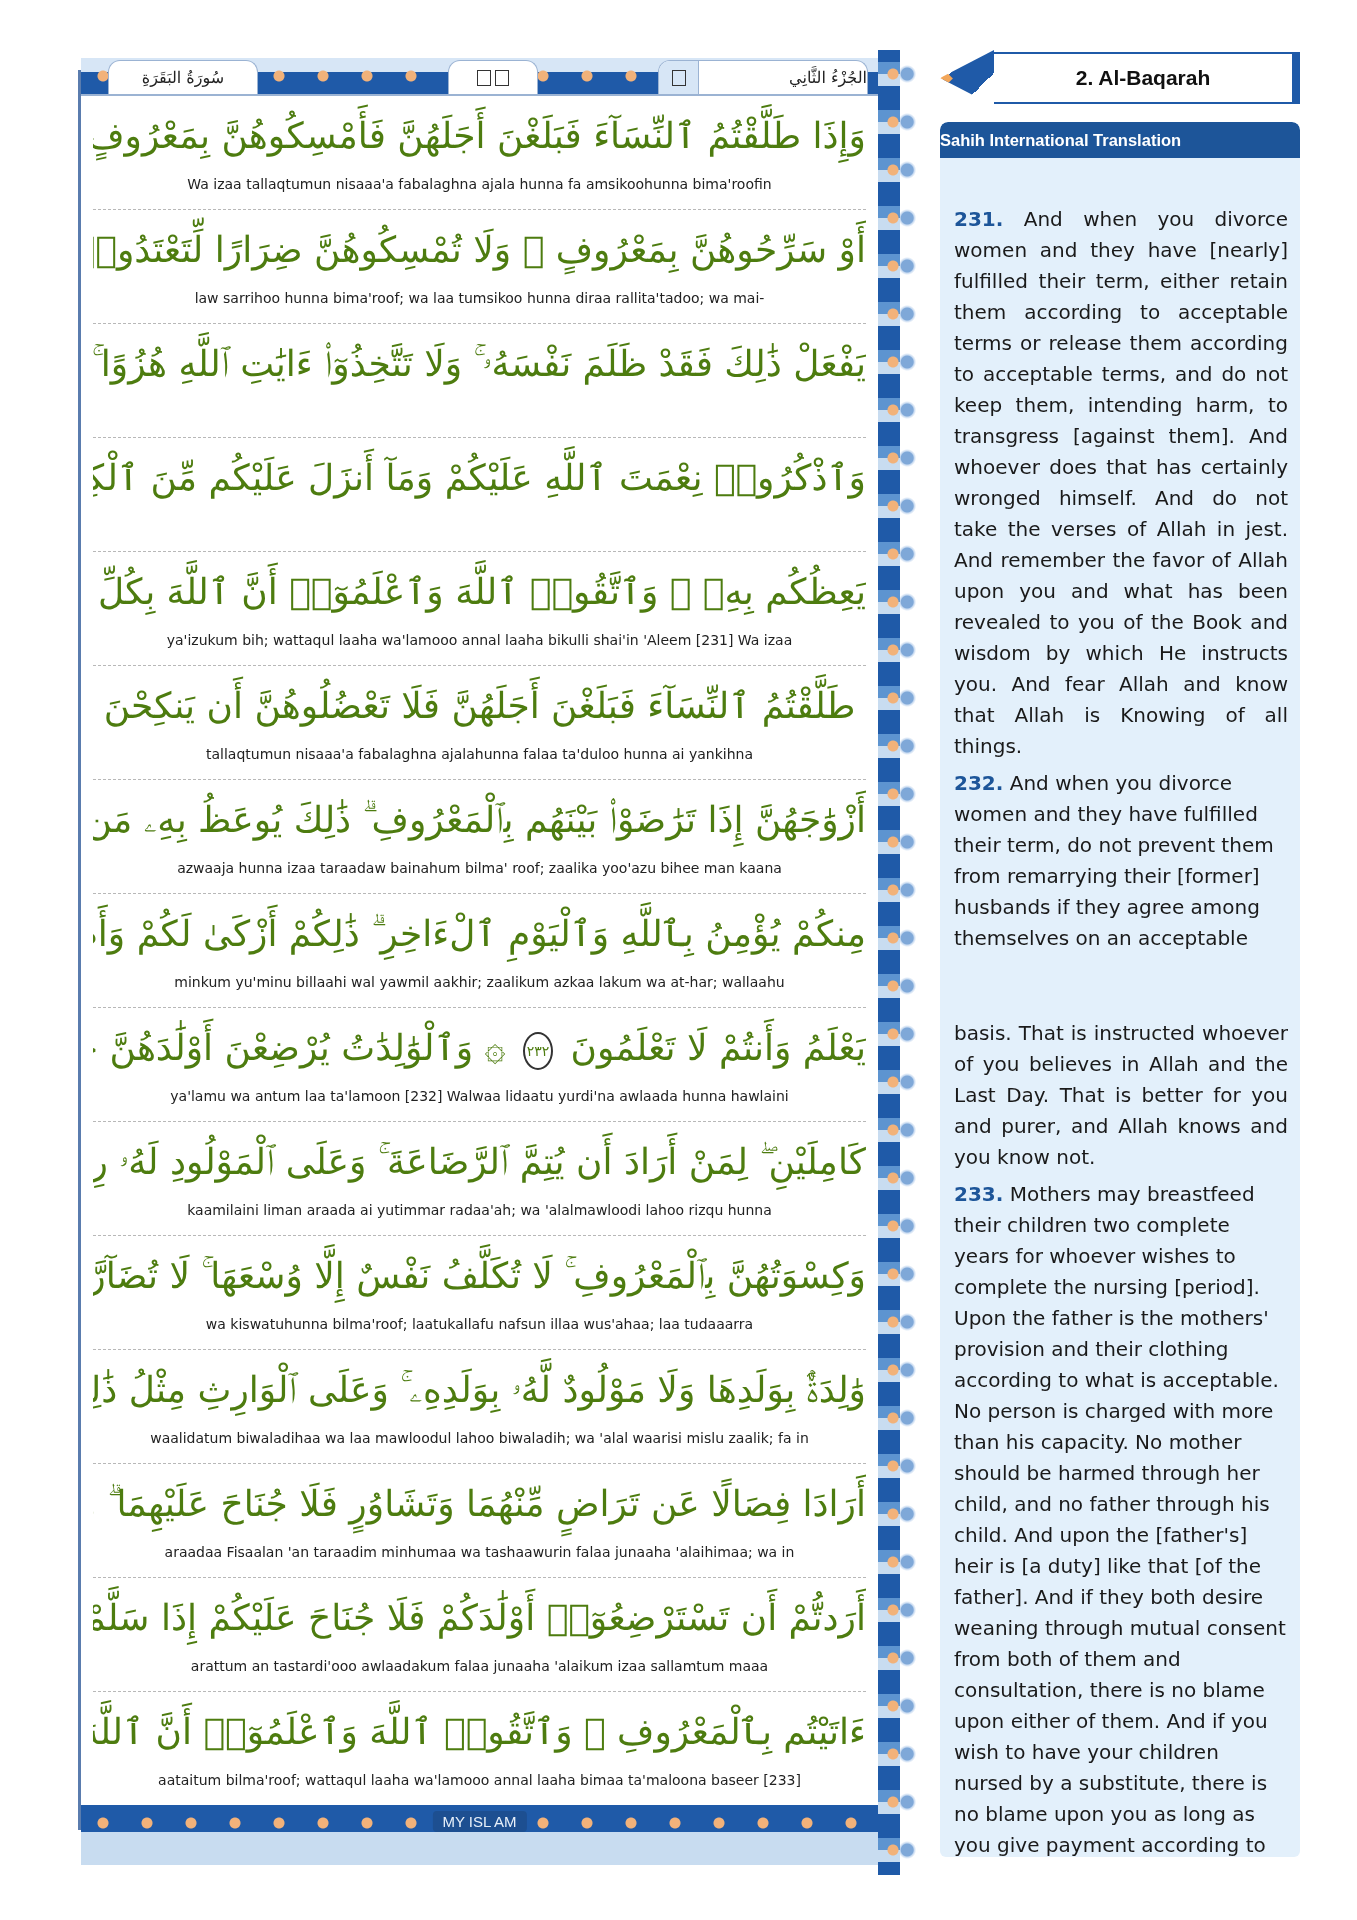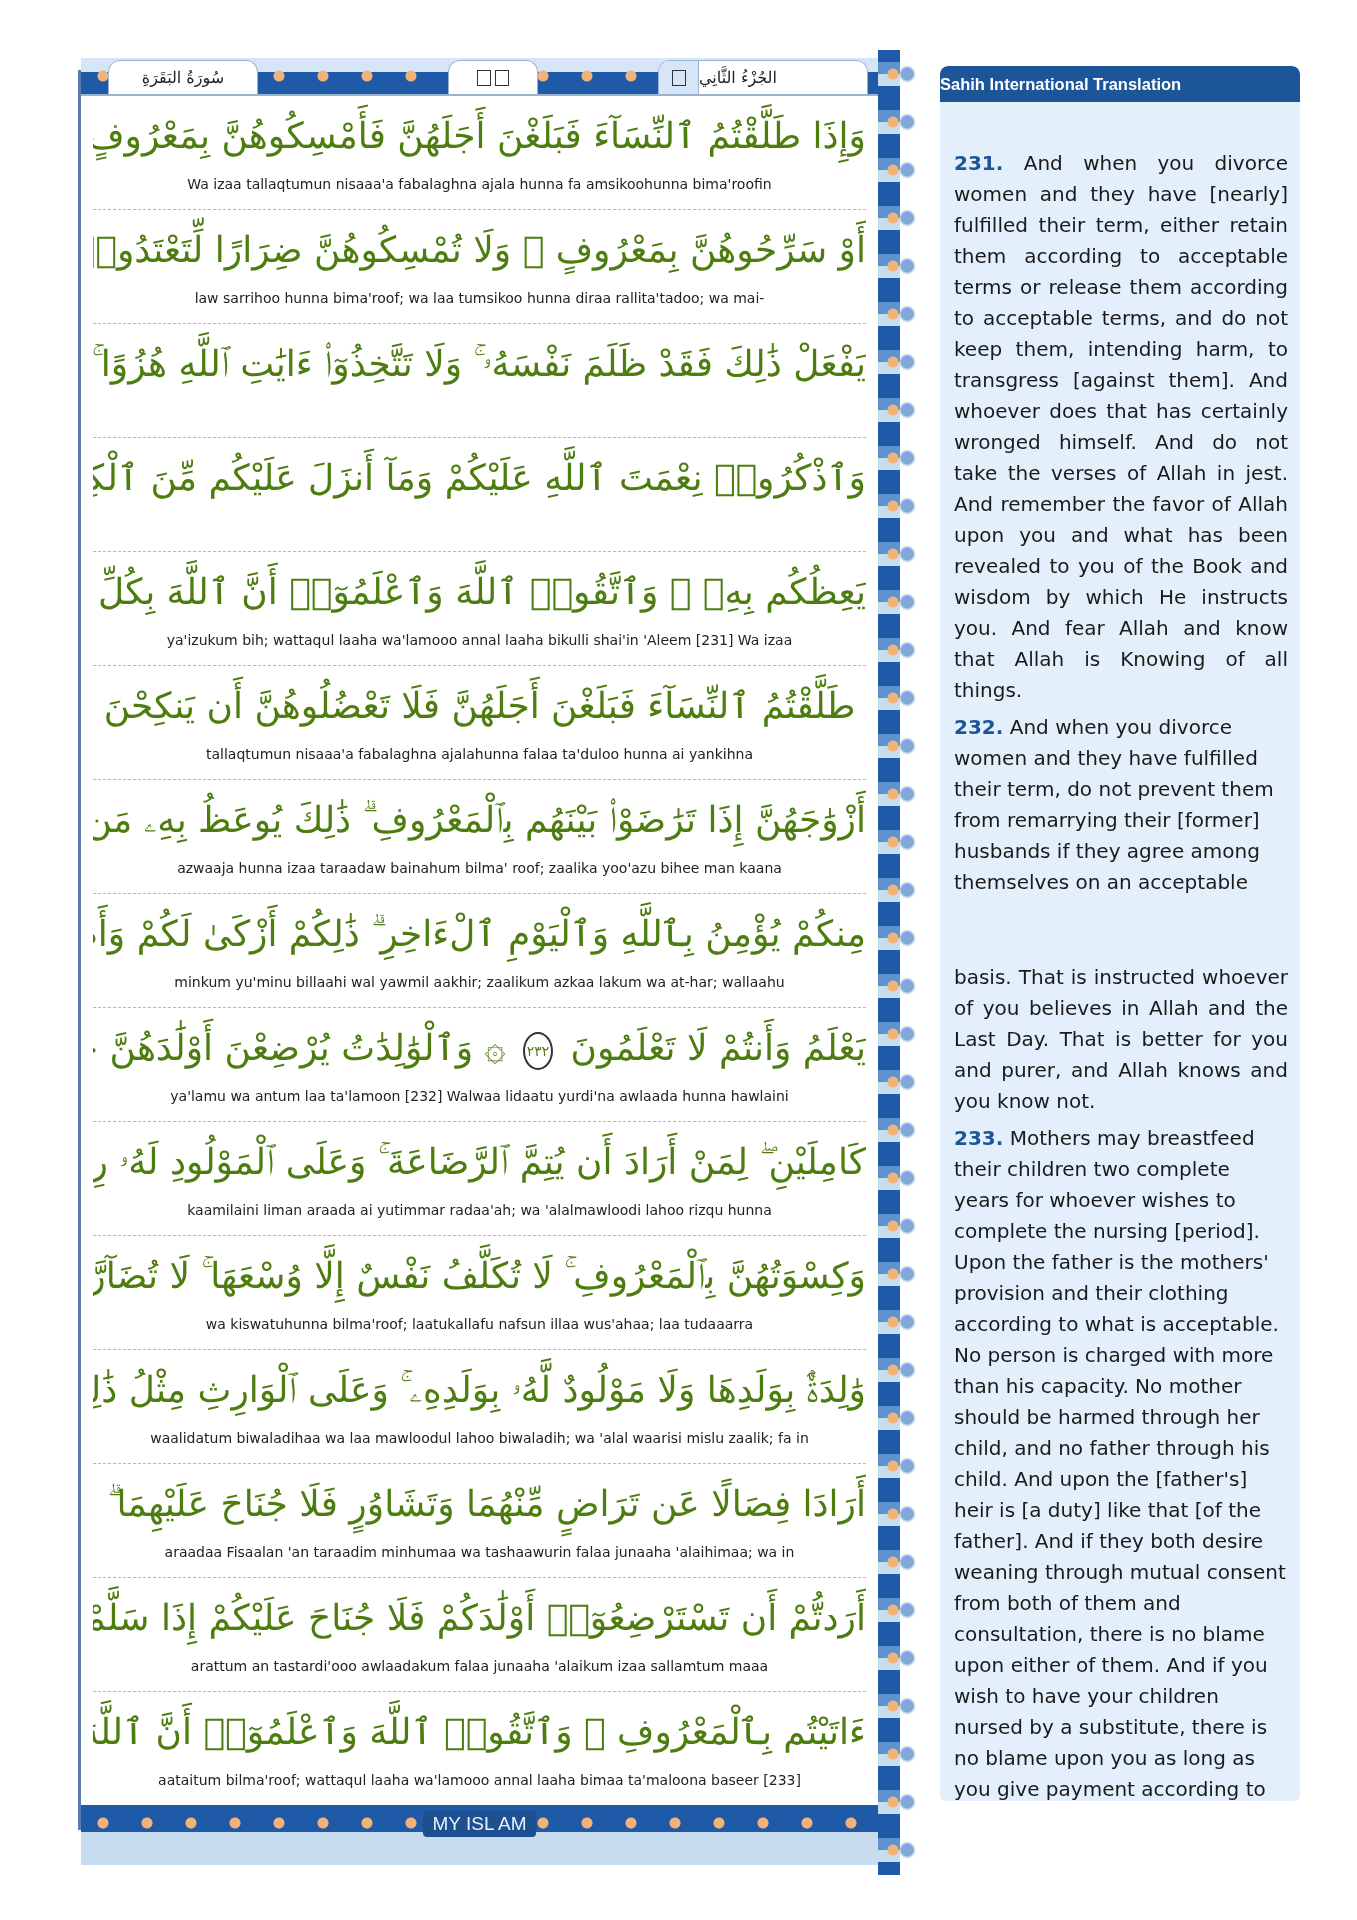--- a/index.html
+++ b/index.html
@@ -33,33 +33,33 @@
       linear-gradient(180deg, #d7e6f6 0 40%, #1f5aa8 40% 100%);
   }
   .bottom-band {
     position: absolute; left: 3px; top: 1755px; right: 40px; height: 60px;
     background:
       radial-gradient(circle at 50% 30%, #f2b27a 0 5px, transparent 6px) 0 0/44px 60px repeat-x,
       linear-gradient(180deg, #1f5aa8 0 45%, #c8dcf0 45% 100%);
   }
   .brand-badge {
     position: absolute; left: 50%; top: 6px; transform: translateX(-50%);
-    background: #1d4f91; color: #e8f0fa; font-size: 19px; padding: 2px 10px; border-radius: 4px;
+    background: #1d4f91; color: #e8f0fa; font-size: 15px; padding: 2px 10px; border-radius: 4px;
     font-family: "Liberation Sans", sans-serif;
   }
   .tab {
     position: absolute; top: 10px; height: 34px; background: #fff; border: 1px solid #9bb3d3;
     border-bottom: none; border-radius: 12px 12px 0 0; display: flex; align-items: center; justify-content: center;
     font-family: "DejaVu Serif", serif; font-size: 16px; color: #222;
   }
   .tab.surah { left: 30px; width: 150px; }
   .tab.mid { left: 370px; width: 90px; }
   .tab.juz { left: 580px; width: 210px; justify-content: space-between; padding: 0 0 0 0; overflow: hidden; }
   .tab.juz .marker { width: 40px; height: 100%; background: #d7e6f6; display: flex; align-items: center; justify-content: center; border-right: 1px solid #9bb3d3; }
-  .tab.juz .juz-name { flex: 1; text-align: left; }
+  .tab.juz .juz-name { flex: 1; text-align: right; }
   .box-glyph { display: inline-block; width: 14px; height: 16px; border: 1.5px solid #333; margin: 0 2px; }
 
   .content {
     position: absolute; left: 3px; top: 44px; right: 40px; height: 1711px; background: #fff;
     border-top: 2px solid #9bb3d3;
   }
   .line {
     height: 114px; border-bottom: 1px dashed #b8b8b8; position: relative; text-align: center;
     margin: 0 12px;
   }
@@ -206,20 +206,24 @@
       <div class="translit">aataitum bilma'roof; wattaqul laaha wa'lamooo annal laaha bimaa ta'maloona baseer [233]</div>
     </div>
   </div>
 
   <div class="bottom-band">
     <span class="brand-badge">MY ISL AM</span>
   </div>
 </div>
 
 <div class="panel">
+  <div class="surah-title">
+    <div class="orn-left"></div>
+    <div class="box">2. Al-Baqarah</div>
+  </div>
   <div class="panel-body">
     <div class="panel-header">Sahih International Translation</div>
 
     <div class="verse justify v231">
       <span class="num">231.</span>
       <span>And when you divorce women and they have [nearly] fulfilled their term, either retain them according to acceptable terms or release them according to acceptable terms, and do not keep them, intending harm, to transgress [against them]. And whoever does that has certainly wronged himself. And do not take the verses of Allah in jest. And remember the favor of Allah upon you and what has been revealed to you of the Book and wisdom by which He instructs you. And fear Allah and know that Allah is Knowing of all things.</span>
     </div>
 
     <div class="verse v232">
       <span class="num">232.</span>

